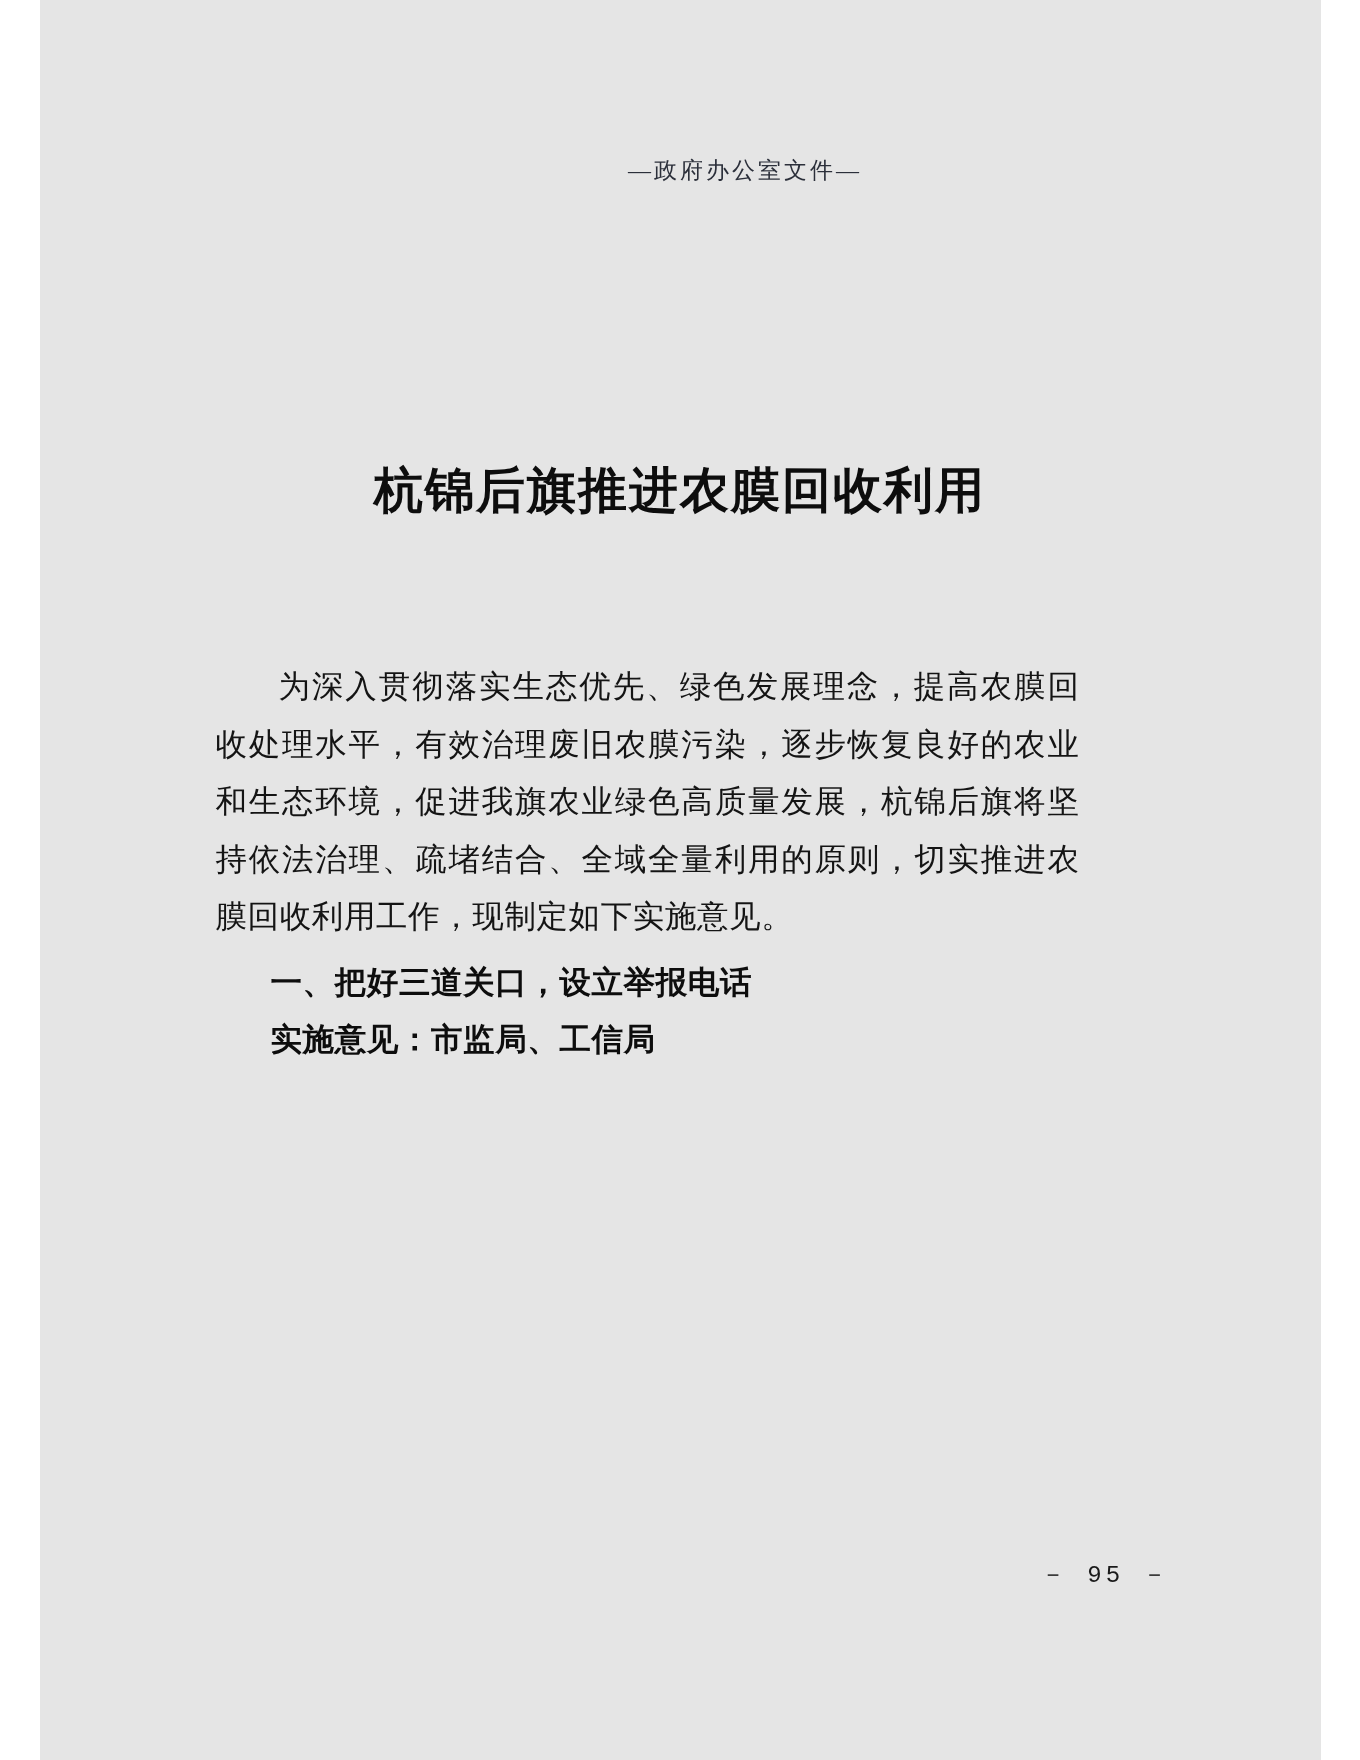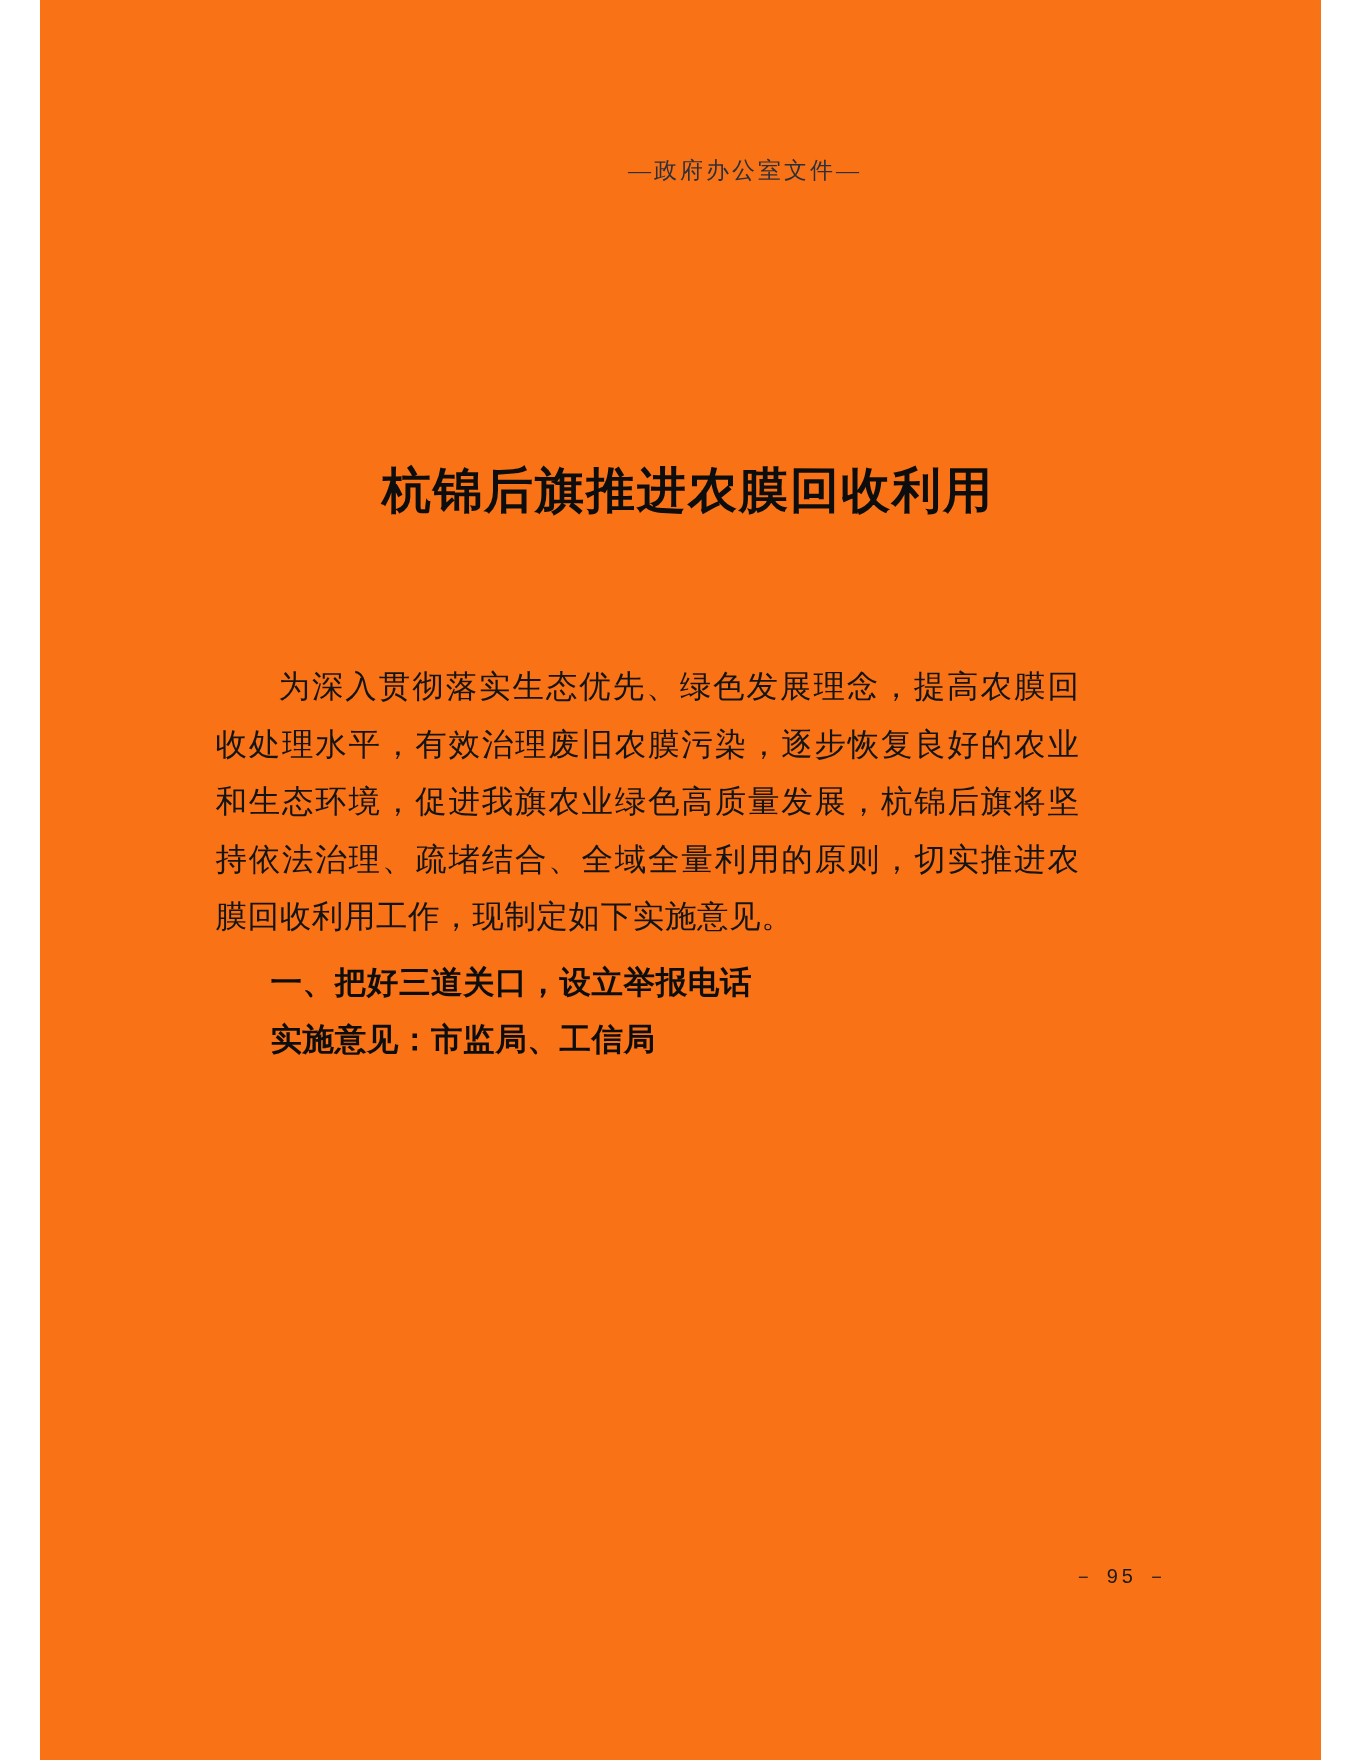--- a/index.html
+++ b/index.html
@@ -5,21 +5,21 @@
   html, body {
     margin: 0;
     padding: 0;
     background: #ffffff;
   }
   .page {
     position: relative;
     width: 1281px;
     height: 1760px;
     margin: 0 auto;
-    background: #f97316;
+    background: #e5e5e5;
     box-sizing: border-box;
     overflow: hidden;
     font-family: "Liberation Serif", "DejaVu Serif", serif;
     color: #1a1a1a;
   }
 
   
   .doc-header {
     position: absolute;
     top: 155px;
@@ -32,21 +32,21 @@
     color: #2b2f3a;
     padding-left: 130px;
     box-sizing: border-box;
     white-space: pre;
   }
 
   
   .title-block {
     position: absolute;
     top: 455px;
-    left: 8px;
+    left: 0;
     width: 100%;
     text-align: center;
   }
   .doc-title-line {
     font-family: "Liberation Serif", "DejaVu Serif", serif;
     font-weight: bold;
     font-size: 49px;
     line-height: 72px;
     letter-spacing: 2px;
     color: #0d0d0d;
@@ -84,22 +84,22 @@
   .lead {
     font-weight: bold;
     color: #0d0d0d;
   }
 
   
   .page-number {
     position: absolute;
     bottom: 170px;
     right: 150px;
-    font-family: Liberation Sans, sans-serif;
-    font-size: 20px;
+    font-family: Liberation Mono, monospace;
+    font-size: 24px;
     letter-spacing: 4px;
     color: #1a1a1a;
     white-space: pre;
   }
 </style>
 </head>
 <body>
 
 <div class="page">
 

